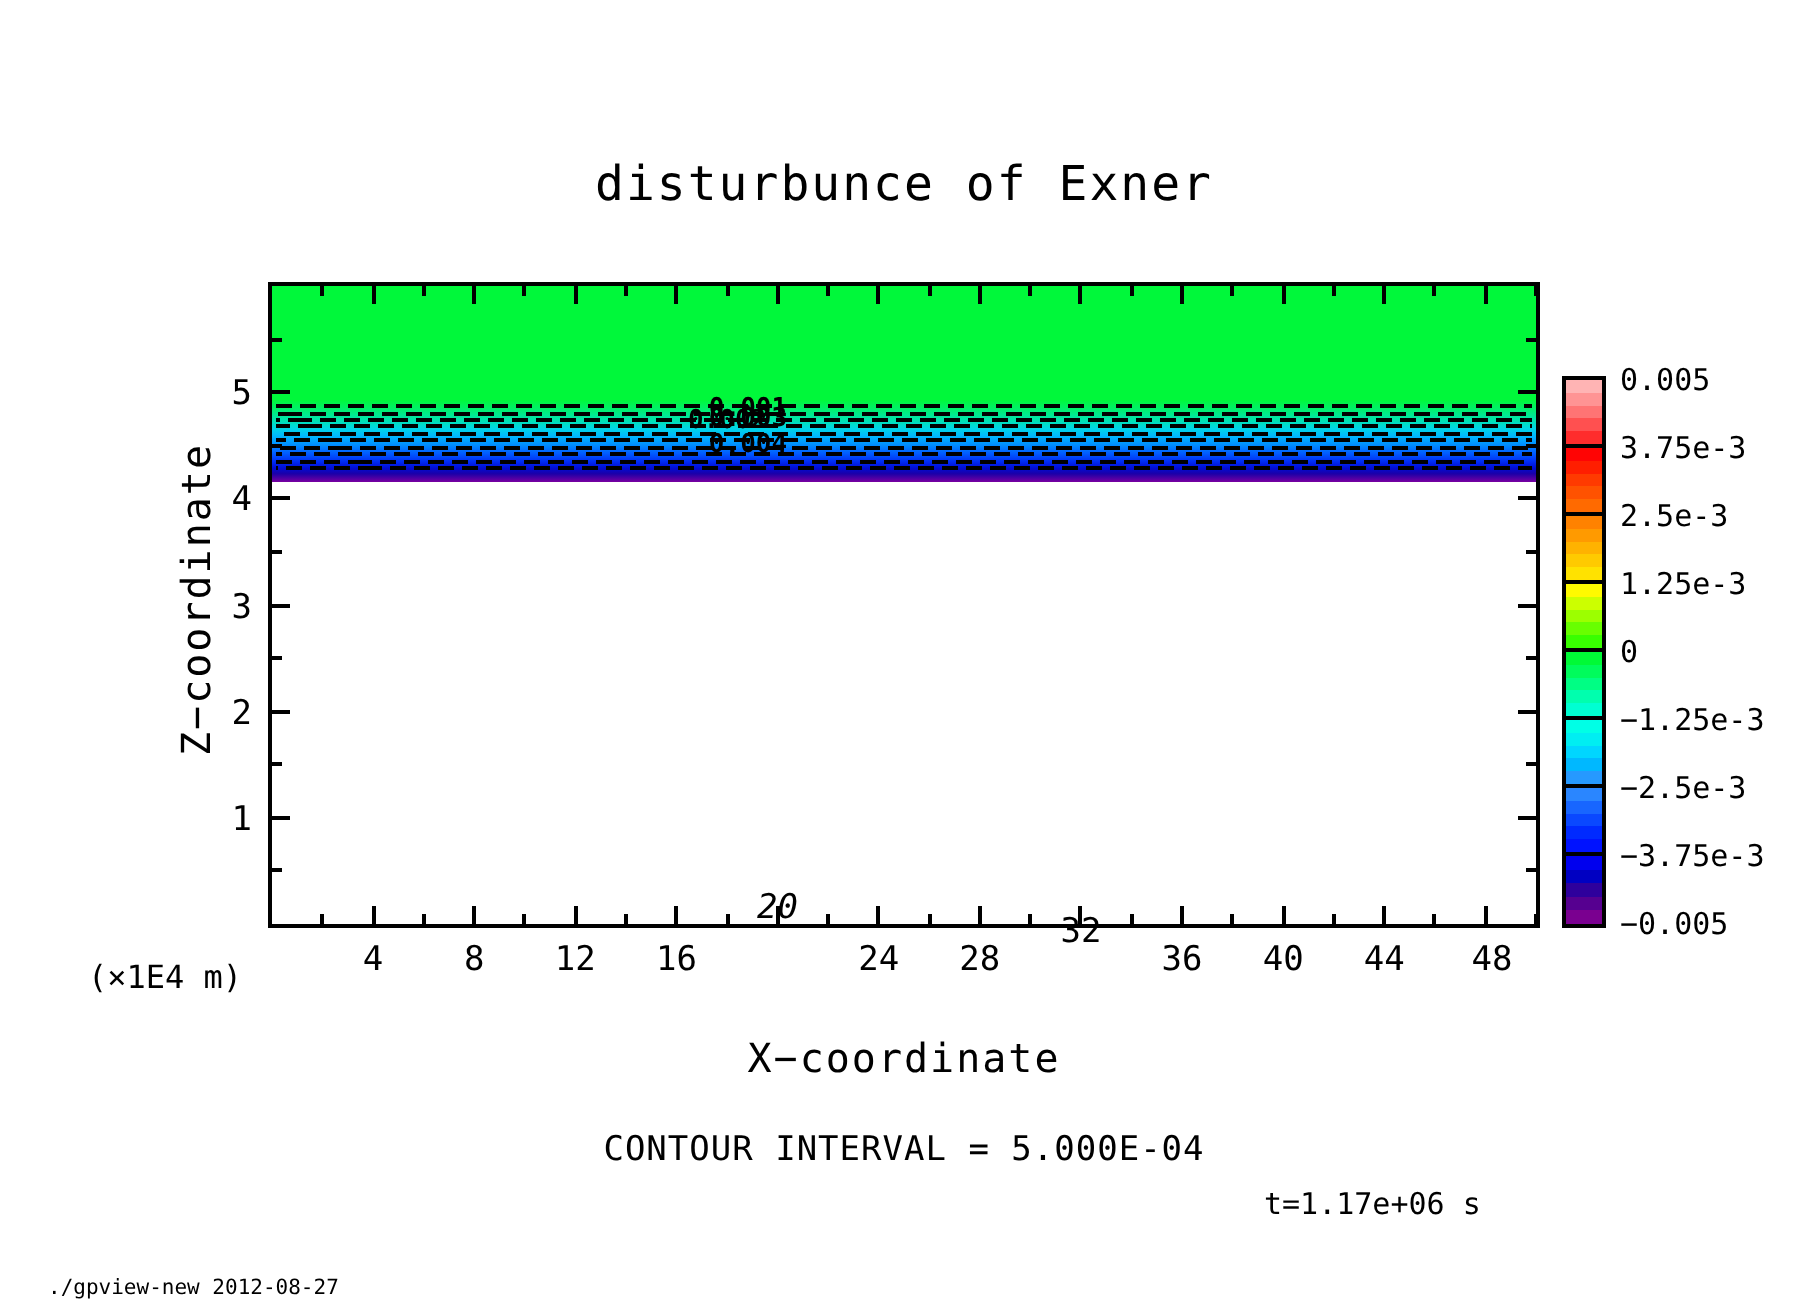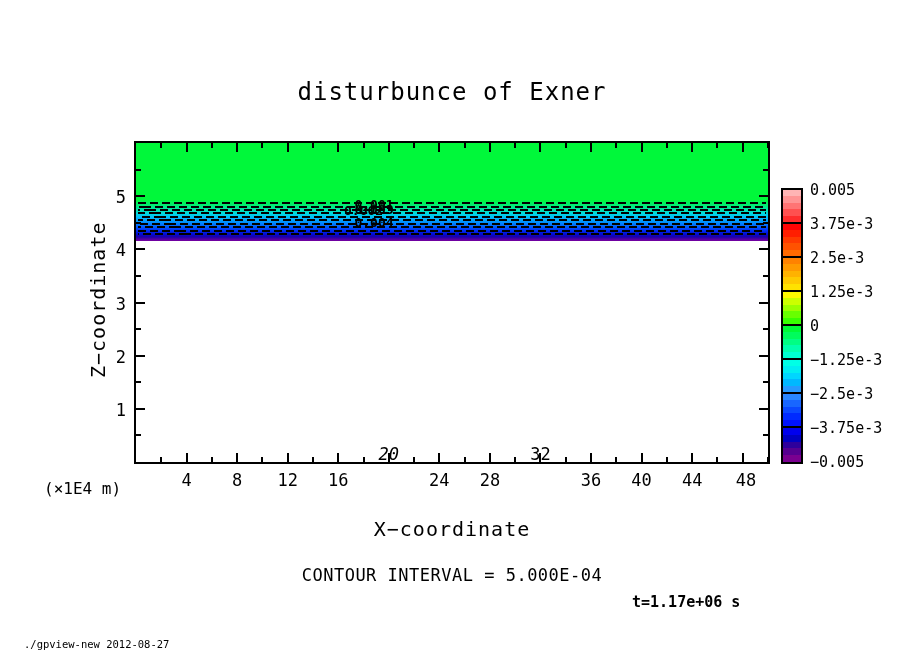--- a/index.html
+++ b/index.html
@@ -21,21 +21,21 @@
         #000 0,#000 8px,transparent 8px,transparent 12px);}
   .clabel{position:absolute;font-weight:bold;font-size:13px;line-height:13px;}
   .cbseg{width:18px;box-sizing:border-box;}
   .cblabel{position:absolute;font-size:15px;white-space:nowrap;}
   #colorbar{position:absolute;left:781px;top:188px;width:18px;height:272px;
         border:2px solid #000;}
   .yunit{position:absolute;left:44px;top:479px;font-size:16px;}
   .xunit{position:absolute;right:105px;top:488px;font-size:20px;}
   .cinterval{position:absolute;left:0;top:565px;width:904px;text-align:center;
         font-size:17px;letter-spacing:0.5px;}
-  .tlabel{position:absolute;left:632px;top:593px;font-size:15px;font-weight:bold;}
+  .tlabel{position:absolute;left:632px;top:593px;font-size:15px;}
   .footerL{position:absolute;left:24px;top:638px;font-size:10.5px;}
   .footerR{position:absolute;right:44px;top:638px;font-size:10.5px;}
 </style>
 </head>
 <body>
 
 <div id="canvas">
   <div class="title">disturbunce of Exner</div>
   <div class="yaxis-title">Z−coordinate</div>
 
@@ -135,21 +135,21 @@
       <div class="tick" style="left: 763px; top: 168.583px; width: 5px; height: 2px;"></div>
     </div>
   <div id="ticklabels">
       <div class="xt" style="left: 164.56px; top: 470px;">4</div>
       <div class="xt" style="left: 215.12px; top: 470px;">8</div>
       <div class="xt" style="left: 265.68px; top: 470px;">12</div>
       <div class="xt" style="left: 316.24px; top: 470px;">16</div>
       <div class="xt" style="left: 366.8px; top: 444px; font-style: italic;">20</div>
       <div class="xt" style="left: 417.36px; top: 470px;">24</div>
       <div class="xt" style="left: 467.92px; top: 470px;">28</div>
-      <div class="xt" style="left: 518.48px; top: 444px;">32</div>
+      <div class="xt" style="left: 518.48px; top: 456px;">32</div>
       <div class="xt" style="left: 569.04px; top: 470px;">36</div>
       <div class="xt" style="left: 619.6px; top: 470px;">40</div>
       <div class="xt" style="left: 670.16px; top: 470px;">44</div>
       <div class="xt" style="left: 724px; top: 470px;">48</div>
       <div class="yt" style="left: 92px; top: 399.833px;">1</div>
       <div class="yt" style="left: 92px; top: 346.667px;">2</div>
       <div class="yt" style="left: 92px; top: 293.5px;">3</div>
       <div class="yt" style="left: 92px; top: 240.333px;">4</div>
       <div class="yt" style="left: 92px; top: 187.167px;">5</div>
     </div>

